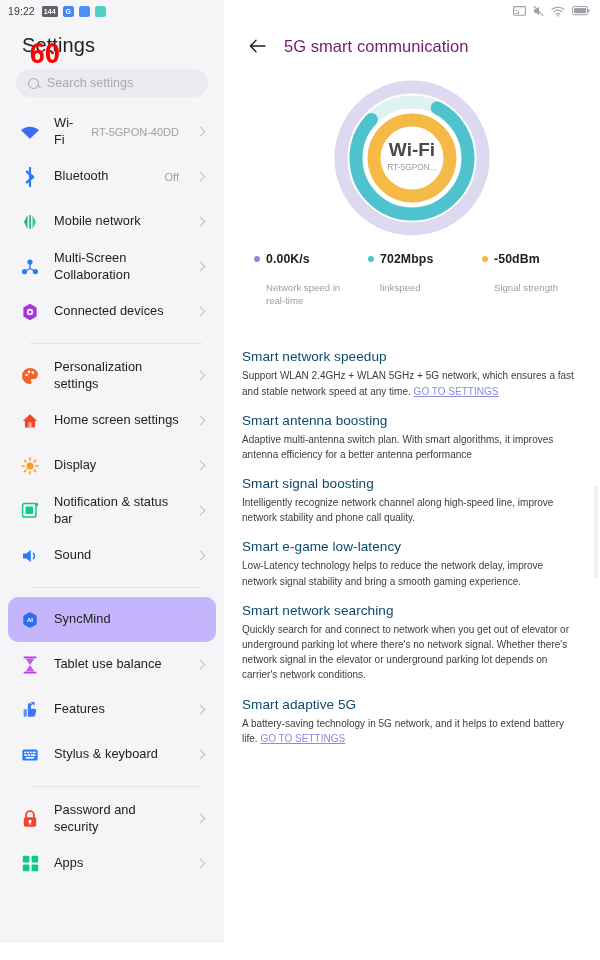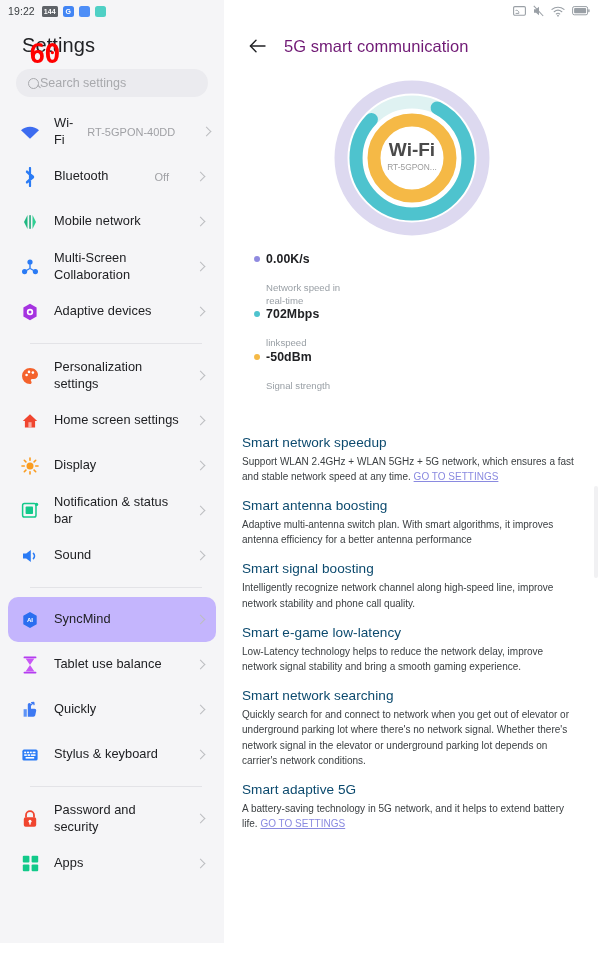--- a/index.html
+++ b/index.html
@@ -87,21 +87,21 @@
   }
 
   .search-box {
     margin: 2px 16px 12px 16px;
     height: 28px;
     border-radius: 14px;
     background: #ebebef;
     display: flex;
     align-items: center;
     padding: 0 12px;
-    gap: 1px;
+    gap: 8px;
   }
   .search-box .mag {
     width: 11px; height: 11px;
     border: 1.3px solid #a8a9ad;
     border-radius: 50%;
     position: relative;
     flex: 0 0 auto;
   }
   .search-box .mag::after {
     content: "";
@@ -138,21 +138,21 @@
     flex: 1 1 auto;
     font-size: 12.8px;
     color: #202124;
     line-height: 1.27;
     letter-spacing: .05px;
   }
 
   .nav-value {
     font-size: 11px;
     color: #a0a1a5;
-    margin-right: 14px;
+    margin-right: 4px;
     white-space: nowrap;
   }
 
   .chev {
     flex: 0 0 auto;
     width: 7px; height: 7px;
     border-right: 1.3px solid #bcbdc1;
     border-top: 1.3px solid #bcbdc1;
     transform: rotate(45deg);
     margin-right: 2px;
@@ -218,21 +218,20 @@
   .ring-sub {
     font-family: "Liberation Sans", sans-serif;
     font-size: 8.4px;
     fill: #9b9b9b;
   }
 
   
   .stats {
     display: flex;
     padding: 8px 0 0 30px;
-    flex-direction: column;
   }
   .stat { width: 114px; }
   .stat-top { display: flex; align-items: center; gap: 6px; }
   .stat-dot { width: 6px; height: 6px; border-radius: 50%; flex: 0 0 auto; }
   .stat-val { font-size: 12.3px; font-weight: 700; color: #202124; letter-spacing: .1px; }
   .stat-desc {
     font-size: 9.6px;
     color: #9aa0a6;
     margin-top: 16px;
     margin-left: 12px;
@@ -343,21 +342,21 @@
           <span class="chev"></span>
         </div>
         <div class="nav-item">
           <span class="nav-icon">
             <svg width="18" height="18" viewBox="0 0 18 18">
               <path d="M9 .8l6.6 3.8v8.8L9 17.2 2.4 13.4V4.6z" fill="#a533e0"></path>
               <circle cx="9" cy="9" r="3.2" fill="#fff"></circle>
               <circle cx="9" cy="9" r="1.5" fill="#a533e0"></circle>
             </svg>
           </span>
-          <span class="nav-label">Adaptive devices</span>
+          <span class="nav-label">Connected devices</span>
           <span class="chev"></span>
         </div>
         <div class="nav-divider"></div>
         <div class="nav-item">
           <span class="nav-icon">
             <svg width="18" height="18" viewBox="0 0 18 18">
               <path d="M9 1a8 8 0 1 0 0 16c1 0 1.6-.7 1.6-1.5 0-.9-.8-1.3-.8-2.2 0-.8.6-1.4 1.5-1.4h1.4A4.3 4.3 0 0 0 17 7.6C17 3.9 13.4 1 9 1z" fill="#f4622c"></path>
               <circle cx="5.6" cy="8" r="1.3" fill="#fff"></circle>
               <circle cx="8" cy="4.9" r="1.3" fill="#fff"></circle>
               <circle cx="11.9" cy="5.6" r="1.3" fill="#fff"></circle>
@@ -438,21 +437,21 @@
           <span class="chev"></span>
         </div>
         <div class="nav-item">
           <span class="nav-icon">
             <svg width="18" height="18" viewBox="0 0 18 18">
               <path d="M6.8 8.2V3.6a1.6 1.6 0 1 1 3.2 0v4.1h3.4c1.3 0 2 .9 1.8 2l-.9 4.4c-.2 1-.9 1.6-1.9 1.6H6.8z" fill="#3d79f2"></path>
               <path d="M2.6 8.2h3.2v7.5H2.6z" fill="#5d93f7"></path>
               <path d="M9.6 4.4 12.8 1.4M12.8 1.4l.2 2.2M12.8 1.4l-2.2.2" stroke="#3d79f2" stroke-width="1.3" fill="none" stroke-linecap="round"></path>
             </svg>
           </span>
-          <span class="nav-label">Quickly</span>
+          <span class="nav-label">Features</span>
           <span class="chev"></span>
         </div>
         <div class="nav-item">
           <span class="nav-icon">
             <svg width="18" height="16" viewBox="0 0 18 16">
               <rect x="1.4" y="2.6" width="15.2" height="11" rx="1.6" fill="#2a7bf5"></rect>
               <g fill="#fff">
                 <rect x="3.2" y="4.6" width="2" height="1.6"></rect>
                 <rect x="6" y="4.6" width="2" height="1.6"></rect>
                 <rect x="8.8" y="4.6" width="2" height="1.6"></rect>

